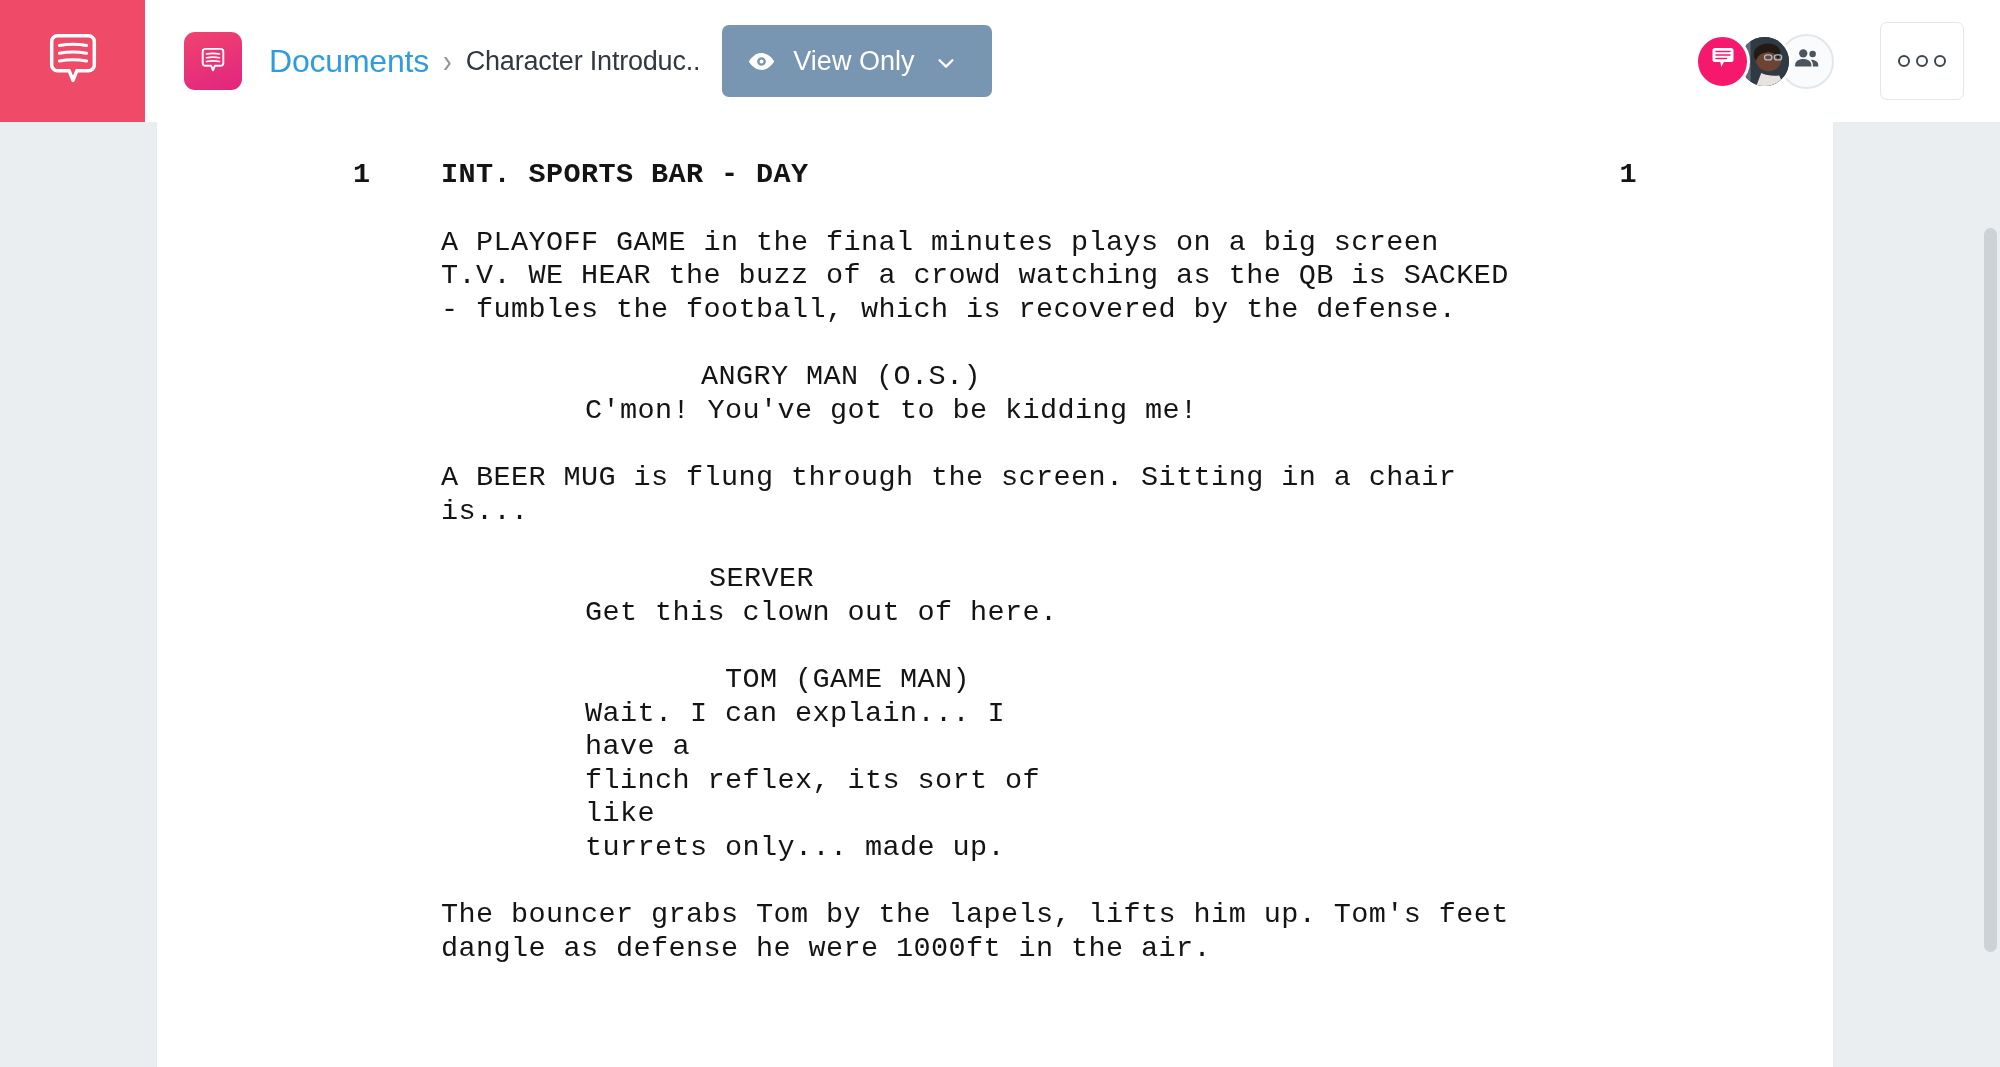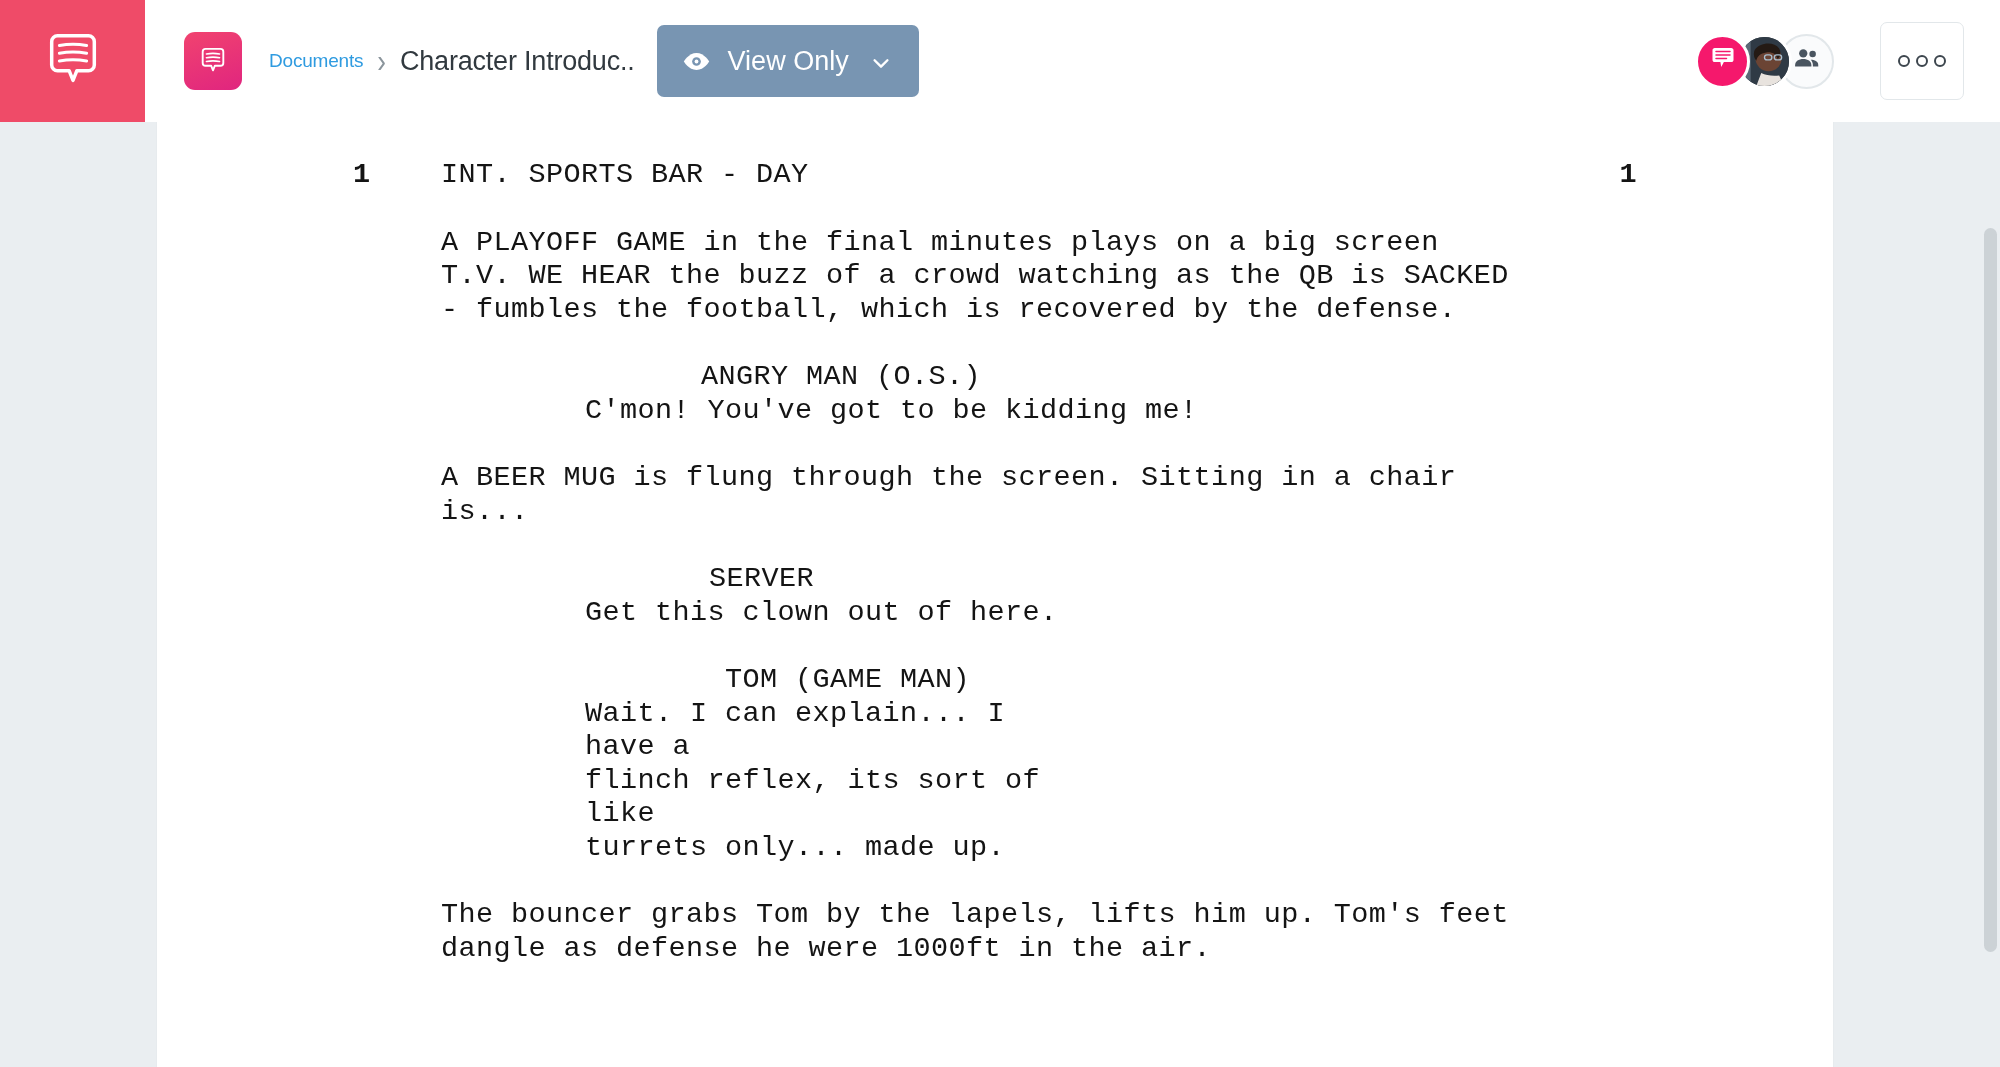--- a/index.html
+++ b/index.html
@@ -63,42 +63,42 @@
   }
   .doc-badge svg { width: 30px; height: 30px; display: block; }
 
   .breadcrumb {
     display: flex;
     align-items: center;
     margin-left: 27px;
     white-space: nowrap;
   }
   .crumb-link {
-    font-size: 19px;
+    font-size: 32px;
     color: #2f9be0;
     cursor: pointer;
     letter-spacing: -0.2px;
   }
   .crumb-sep {
     margin: 0 14px;
     color: #8b959c;
     font-size: 26px;
     font-weight: 300;
     transform: scaleY(1.25);
   }
   .crumb-current {
     font-size: 27px;
     color: #31393f;
     letter-spacing: -0.2px;
   }
 
   .view-only-btn {
     margin-left: 22px;
     height: 72px;
-    padding: 0 27px 0 25px;
+    padding: 0 35px 0 25px;
     background: #7895b2;
     border: none;
     border-radius: 7px;
     color: #ffffff;
     display: flex;
     align-items: center;
     gap: 17px;
     font-size: 27px;
     cursor: pointer;
     flex: 0 0 auto;
@@ -201,21 +201,21 @@
     padding-right: 196px;
     margin-bottom: 34px;
   }
   .scene-num {
     width: 88px;
     flex: 0 0 88px;
     font-weight: bold;
   }
   .scene-heading {
     flex: 1 1 auto;
-    font-weight: normal;
+    font-weight: bold;
     white-space: pre;
   }
   .scene-num-right {
     width: 60px;
     flex: 0 0 60px;
     text-align: right;
     font-weight: bold;
   }
 
   .block { padding-left: 284px; padding-right: 100px; }

